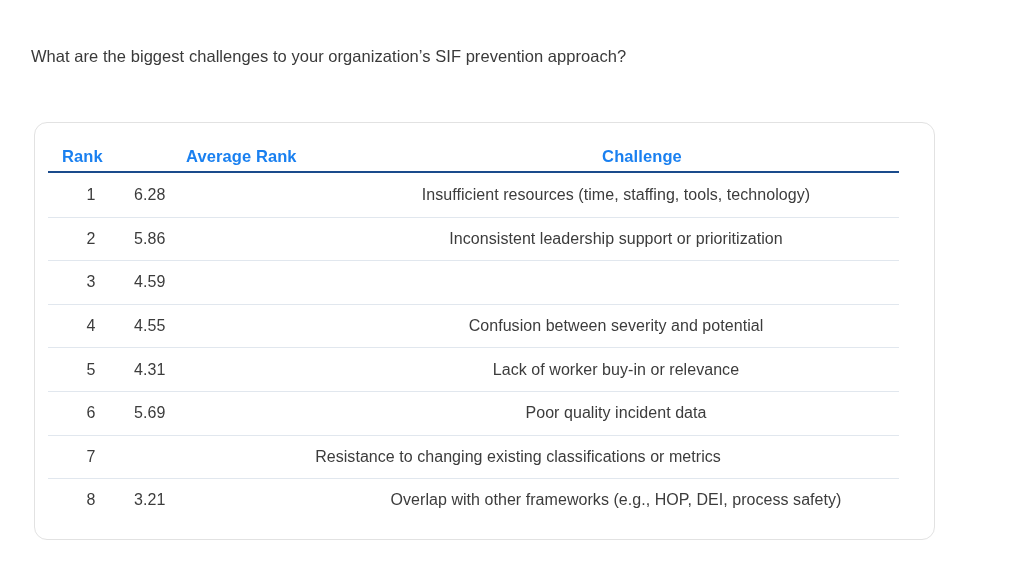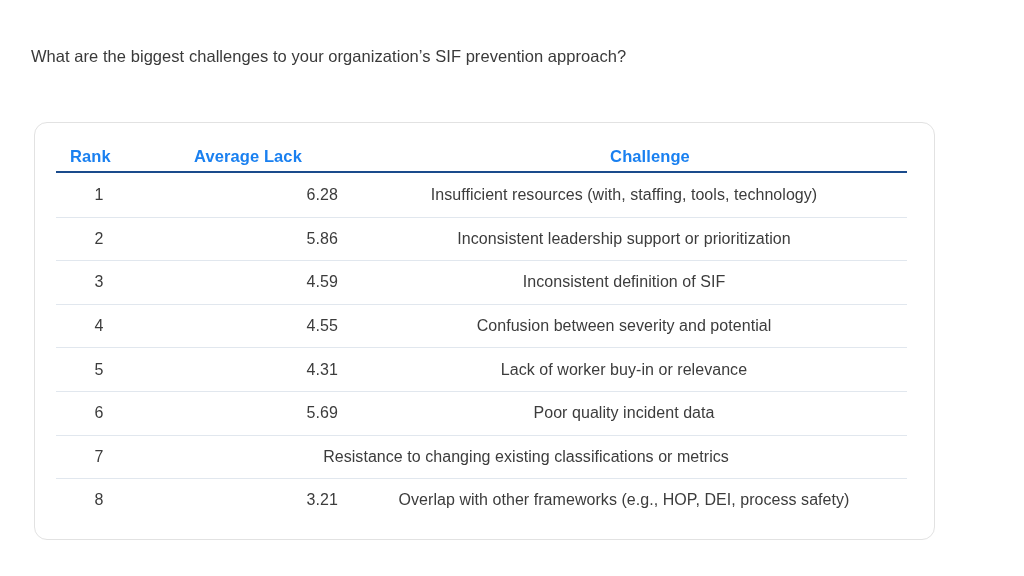--- a/index.html
+++ b/index.html
@@ -46,21 +46,21 @@
     width: 901px;
     height: 418px;
     box-sizing: border-box;
     background: #ffffff;
     border: 1.3px solid #e2e2e2;
     border-radius: 13px;
   }
 
   .table {
     position: absolute;
-    left: 21px;
+    left: 13px;
     top: 0px;
     width: 851px;
   }
 
   .row {
     display: flex;
     align-items: center;
     height: 43.6px;
     box-sizing: border-box;
   }
@@ -80,21 +80,21 @@
   }
 
   .col-rank {
     width: 86px;
     flex: 0 0 86px;
     text-align: center;
   }
   .col-score {
     width: 196px;
     flex: 0 0 196px;
-    text-align: right;
+    text-align: left;
   }
   .col-challenge {
     flex: 1 1 auto;
     text-align: center;
     padding-left: 3px;
   }
 
   .head-row .col-rank,
   .head-row .col-score,
   .head-row .col-challenge {
@@ -126,40 +126,39 @@
 
   <div class="prompt">
     <span class="prompt-line">What are the biggest challenges to your organization’s SIF prevention approach?</span>
   </div>
 
   <div class="card">
     <div class="table">
 
       <div class="row head-row">
         <div class="col-rank">Rank</div>
-        <div class="col-score">Average Lack</div>
+        <div class="col-score">Average Rank</div>
         <div class="col-challenge">Challenge</div>
       </div>
 
       <div class="row body-row first">
         <div class="col-rank">1</div>
         <div class="col-score">6.28</div>
-        <div class="col-challenge">Insufficient resources (with, staffing, tools, technology)</div>
+        <div class="col-challenge">Insufficient resources (time, staffing, tools, technology)</div>
       </div>
 
       <div class="row body-row">
         <div class="col-rank">2</div>
         <div class="col-score">5.86</div>
         <div class="col-challenge">Inconsistent leadership support or prioritization</div>
       </div>
 
       <div class="row body-row">
         <div class="col-rank">3</div>
         <div class="col-score">4.59</div>
-        <div class="col-challenge">Inconsistent definition of SIF</div>
       </div>
 
       <div class="row body-row">
         <div class="col-rank">4</div>
         <div class="col-score">4.55</div>
         <div class="col-challenge">Confusion between severity and potential</div>
       </div>
 
       <div class="row body-row">
         <div class="col-rank">5</div>

